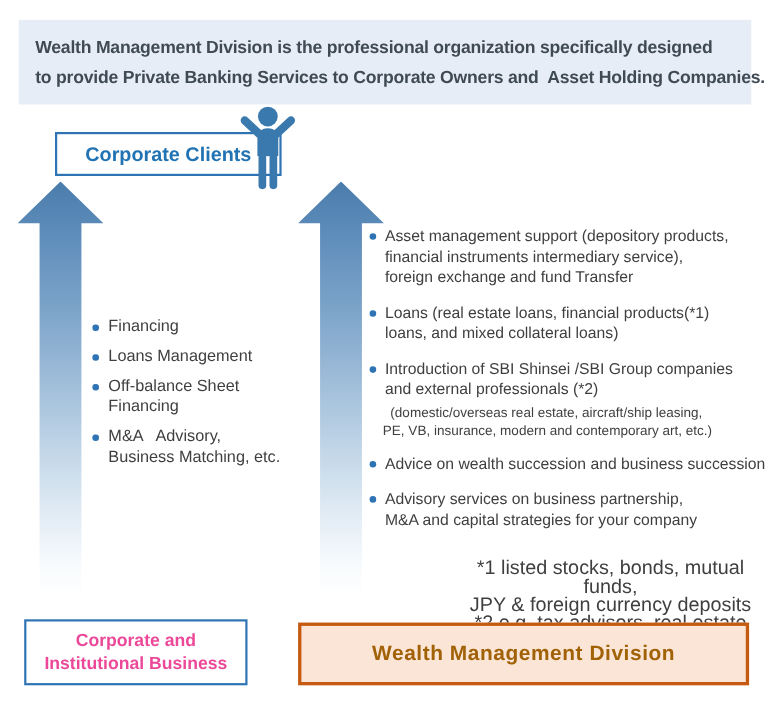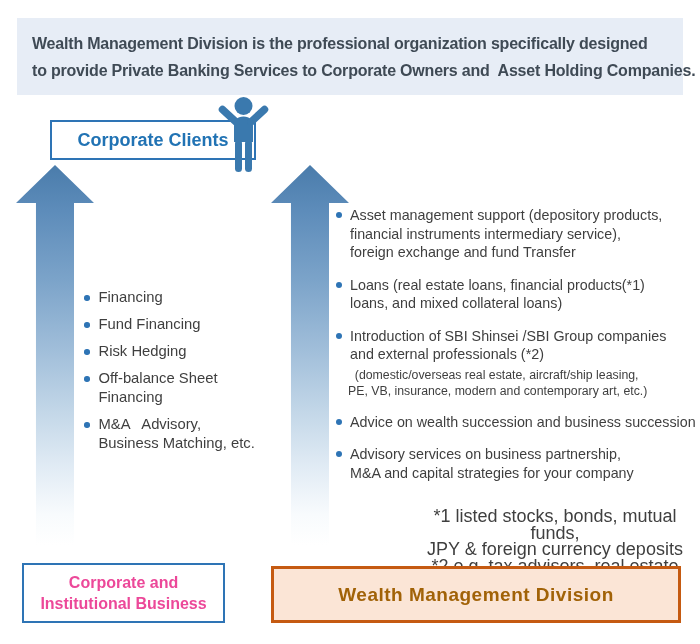--- a/index.html
+++ b/index.html
@@ -109,25 +109,21 @@
     </svg>
   </div>
 
   <ul class="svc left-list">
     <li>
       <span class="bullet"></span>
       <span class="item-text">Financing</span>
     </li>
     <li>
       <span class="bullet"></span>
-      <span class="item-text">Fund Financing</span>
-    </li>
-    <li>
-      <span class="bullet"></span>
-      <span class="item-text">Risk Hedging</span>
+      <span class="item-text">Loans Management</span>
     </li>
     <li>
       <span class="bullet"></span>
       <span class="item-text">Off-balance Sheet
 Financing</span>
     </li>
     <li>
       <span class="bullet"></span>
       <span class="item-text">M&amp;A   Advisory,
 Business Matching, etc.</span>

